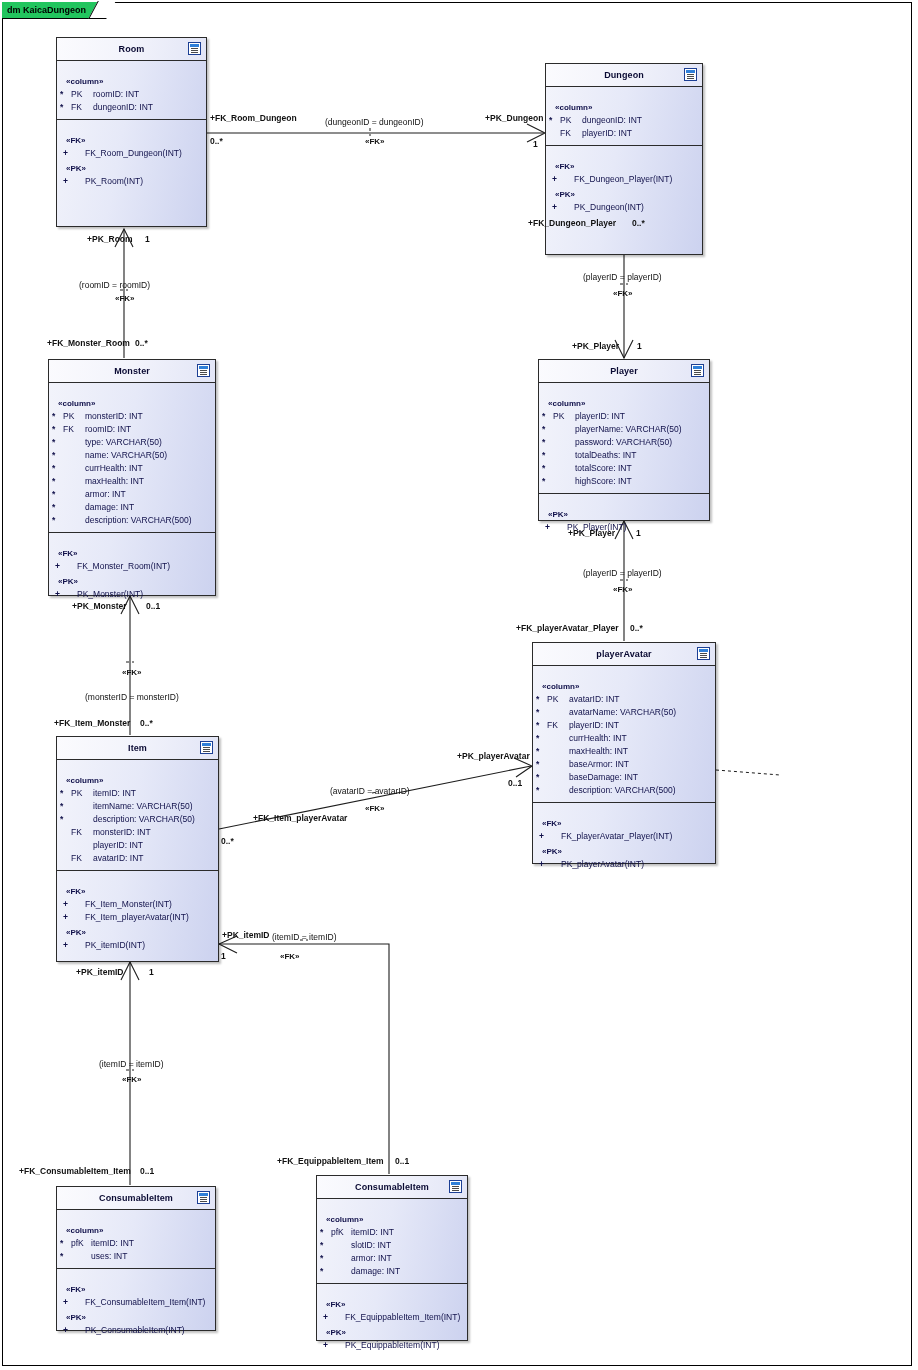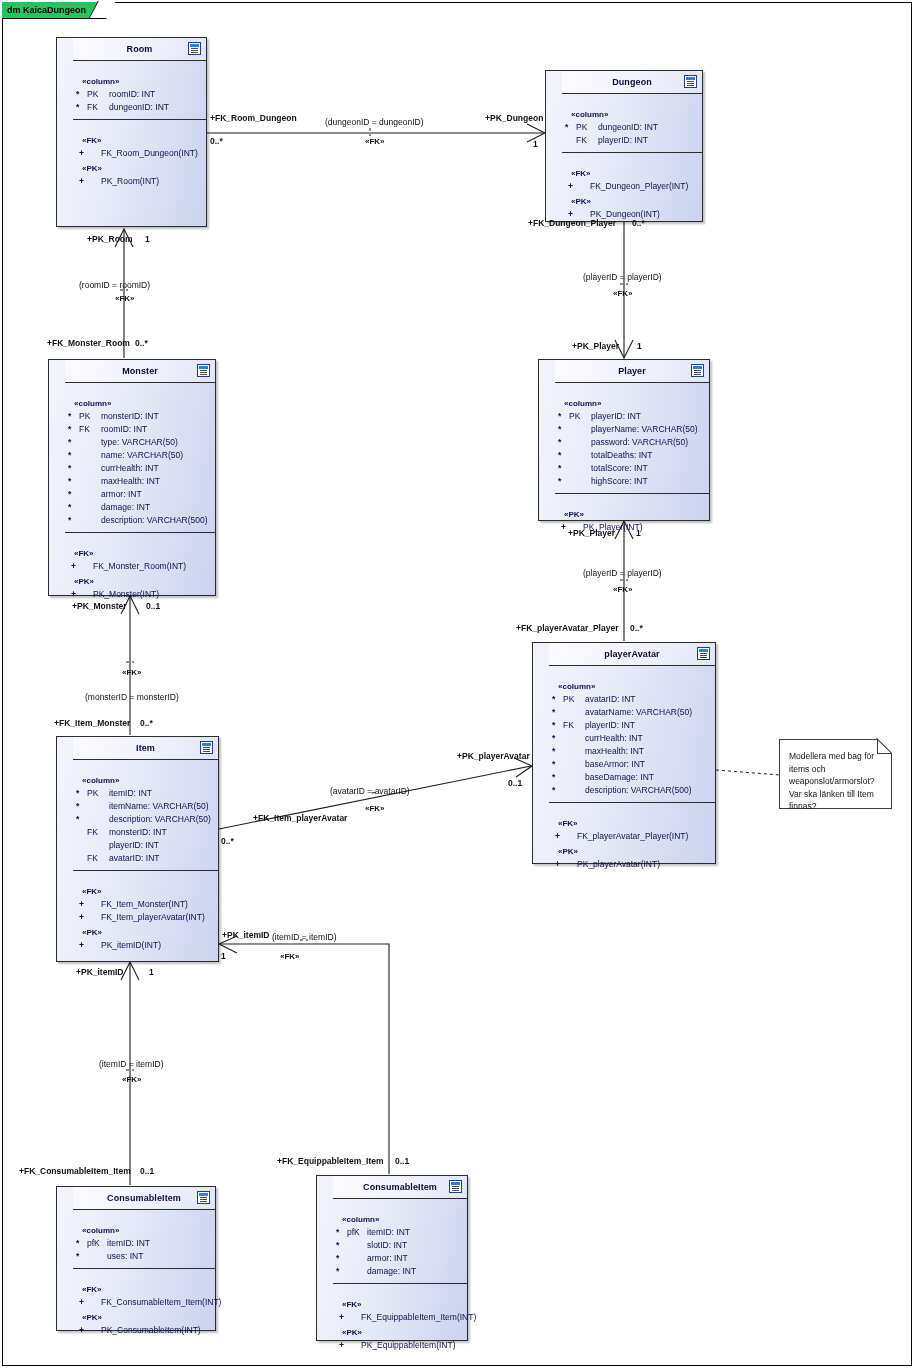--- a/index.html
+++ b/index.html
@@ -29,21 +29,21 @@
     border-left:1px solid #000;transform:skewX(-28deg);background:#fff;
     border-bottom:1px solid #000;box-sizing:border-box;
   }
 
   
   .uml{
     position:absolute;box-sizing:border-box;
     border:1px solid #2b2b2b;
     background:linear-gradient(100deg,#f3f4fb 0%,#e6e9f8 45%,#ccd2ef 100%);
     box-shadow:2px 2px 2px rgba(0,0,0,.25);
-    font-size:8.5px;color:#10104a;padding-left:16px;
+    font-size:8.5px;color:#10104a;
   }
   .uml .hdr{
     position:relative;height:22px;
     border-bottom:1px solid #2b2b2b;
     background:linear-gradient(100deg,#fbfbfe 0%,#f2f3fb 50%,#e2e5f6 100%);
     display:flex;align-items:center;justify-content:center;
   }
   .uml .hdr .title{
     font-size:9px;font-weight:bold;color:#0a0a33;letter-spacing:.1px;
   }
@@ -172,21 +172,21 @@
         <span class="nm">FK_Room_Dungeon(INT)</span>
       </div>
       <div class="stereo" style="padding-top:4px">«PK»</div>
       <div class="row op">
         <span class="mk">+</span>
         <span class="nm">PK_Room(INT)</span>
       </div>
     </div>
   </div>
 
-  <div class="uml" style="left:545px;top:70px;width:158px;height:152px;">
+  <div class="uml" style="left:545px;top:63px;width:158px;height:192px;">
     <div class="hdr">
       <span class="title">Dungeon</span>
       <span class="ico">
           <i></i>
           <u></u>
           <u></u>
           <u></u>
         </span>
     </div>
     <div class="sect">
@@ -545,24 +545,20 @@
           <span class="nm">FK_EquippableItem_Item(INT)</span>
         </div>
       <div class="stereo" style="padding-top:4px">«PK»</div>
       <div class="row op">
           <span class="mk">+</span>
           <span class="nm">PK_EquippableItem(INT)</span>
         </div>
     </div>
   </div>
 
-  <div class="note" style="left:779px;top:739px;width:113px;height:70px;">
-    <span class="fold"></span>
-    <span>Modellera med bag för items och weaponslot/armorslot? Var ska länken till Item finnas?</span>
-  </div>
 
   <div class="lbl b" style="left:210px;top:113px;">+FK_Room_Dungeon</div>
   <div class="lbl b" style="left:210px;top:136px;">0..*</div>
   <div class="lbl" style="left:325px;top:117px;">(dungeonID = dungeonID)</div>
   <div class="lbl gk" style="left:365px;top:137px;">«FK»</div>
   <div class="lbl b" style="left:485px;top:113px;">+PK_Dungeon</div>
   <div class="lbl b" style="left:533px;top:139px;">1</div>
 
   <div class="lbl b" style="left:87px;top:234px;">+PK_Room</div>
   <div class="lbl b" style="left:145px;top:234px;">1</div>

